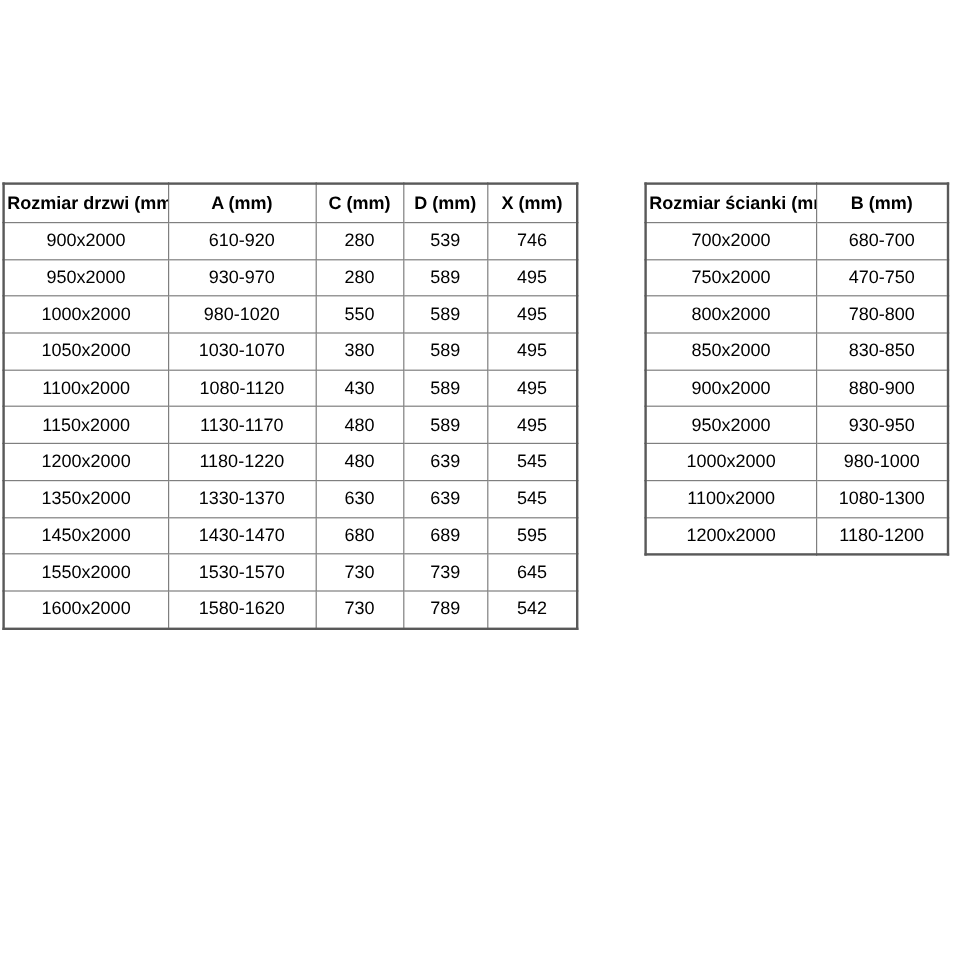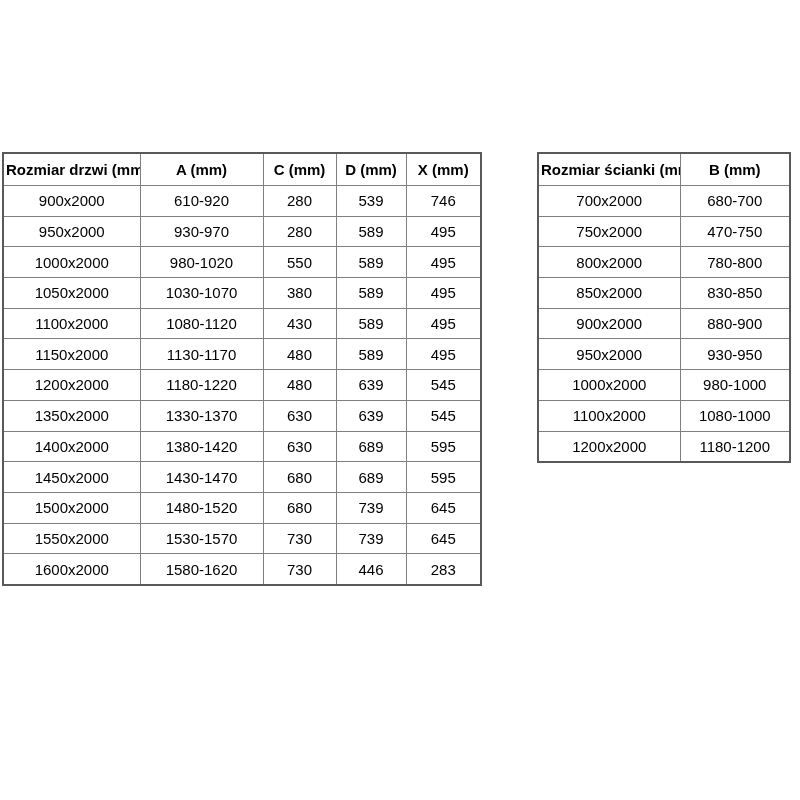--- a/index.html
+++ b/index.html
@@ -115,53 +115,39 @@
           <td>545</td>
         </tr>
         <tr>
           <td>1350x2000</td>
           <td>1330-1370</td>
           <td>630</td>
           <td>639</td>
           <td>545</td>
         </tr>
         <tr>
-          <td>1400x2000</td>
-          <td>1380-1420</td>
-          <td>630</td>
-          <td>689</td>
-          <td>595</td>
-        </tr>
-        <tr>
           <td>1450x2000</td>
           <td>1430-1470</td>
           <td>680</td>
           <td>689</td>
           <td>595</td>
         </tr>
         <tr>
-          <td>1500x2000</td>
-          <td>1480-1520</td>
-          <td>680</td>
-          <td>739</td>
-          <td>645</td>
-        </tr>
-        <tr>
           <td>1550x2000</td>
           <td>1530-1570</td>
           <td>730</td>
           <td>739</td>
           <td>645</td>
         </tr>
         <tr>
           <td>1600x2000</td>
           <td>1580-1620</td>
           <td>730</td>
-          <td>446</td>
-          <td>283</td>
+          <td>789</td>
+          <td>542</td>
         </tr>
       </tbody>
     </table>
 
   <table id="right-table" class="spec">
     <colgroup>
       <col style="width:142px">
       <col style="width:110px">
     </colgroup>
   <thead>
@@ -194,21 +180,21 @@
         <tr>
           <td>950x2000</td>
           <td>930-950</td>
         </tr>
         <tr>
           <td>1000x2000</td>
           <td>980-1000</td>
         </tr>
         <tr>
           <td>1100x2000</td>
-          <td>1080-1000</td>
+          <td>1080-1300</td>
         </tr>
         <tr>
           <td>1200x2000</td>
           <td>1180-1200</td>
         </tr>
       </tbody>
     </table>
 
 </div>
 

